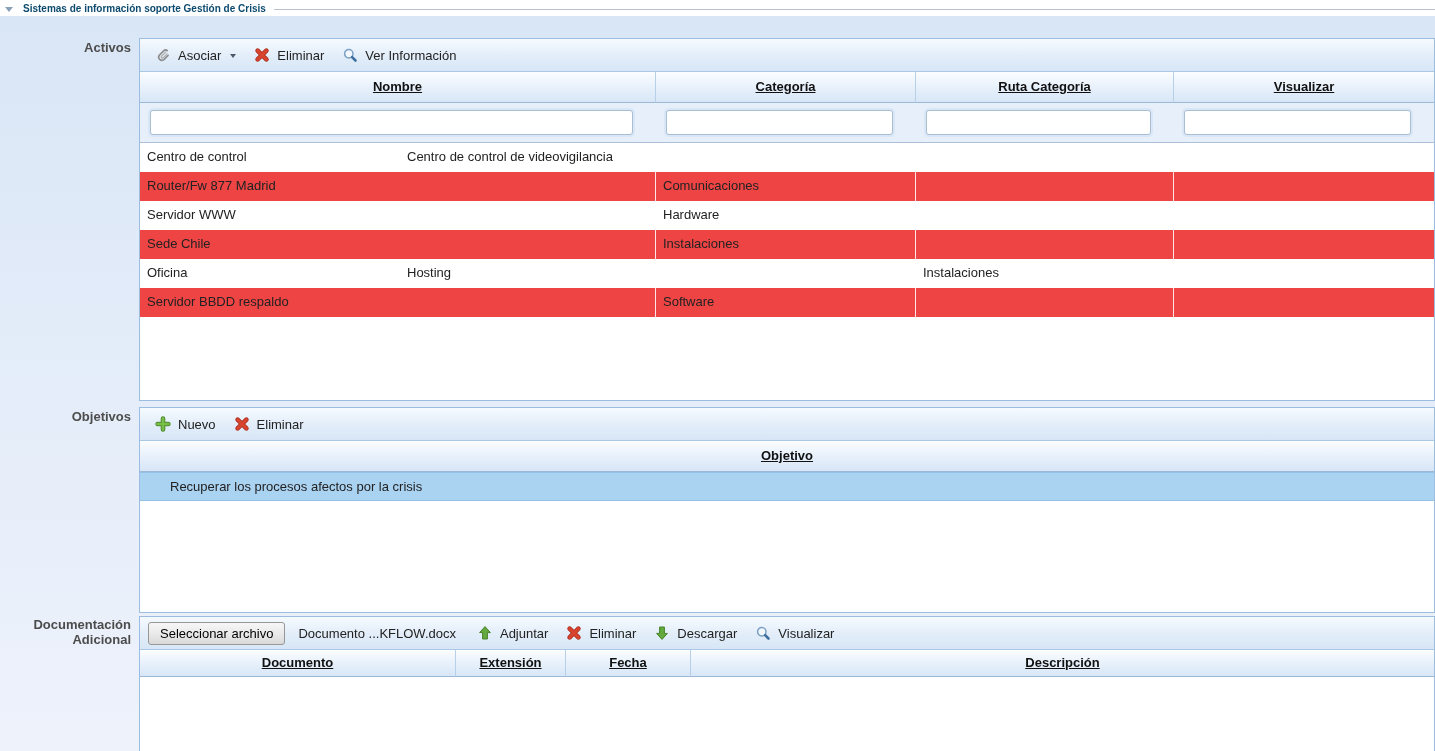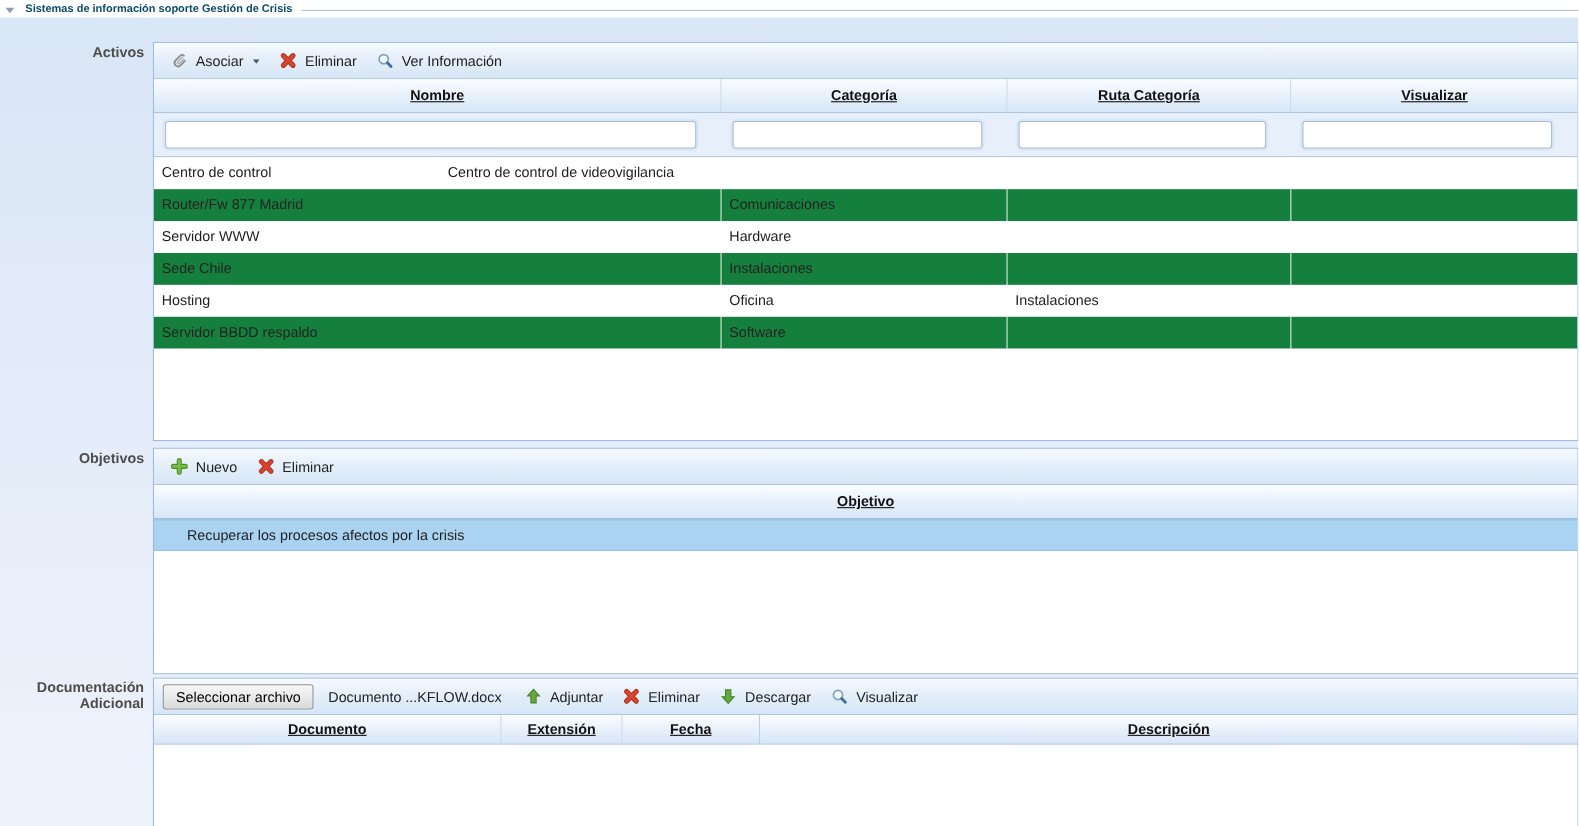--- a/index.html
+++ b/index.html
@@ -47,21 +47,21 @@
   .h27 { height:27px; line-height:26px; }
 
   .filter-row { display:flex; flex:0 0 40px; height:40px; background:#e7effa;
     border-bottom:1px solid #a9c0d8; align-items:center; }
   .filter-cell { height:100%; display:flex; align-items:center; }
   .filter-cell input { height:25px; width:calc(100% - 33px); margin-left:10px;
     border:1px solid #a9bdd3; border-radius:3px; background:#fff; padding:0 4px;
     font-family:"Liberation Sans", sans-serif; font-size:13px; box-shadow:0 0 0 2px rgba(198,219,242,.45); }
 
   .grid-row { display:flex; flex:0 0 29px; height:29px; background:#fff; }
-  .grid-row.stripe { background:#15803d; }
+  .grid-row.stripe { background:#ef4444; }
   .grid-row.selected { background:#aad2f1; border-top:1px solid #93c1e7; border-bottom:1px solid #93c1e7; }
   .cell { line-height:28px; padding-left:7px; color:#222; white-space:nowrap; overflow:hidden;
     border-right:1px solid rgba(255,255,255,.85); }
   .cell:last-child { border-right:none;padding-left:30px; }
   .cell.center { text-align:center; padding-left:0; }
   .filler { flex:1; background:#fff; }
 
   
   .ca0 { width:516px; } .ca1 { width:260px; } .ca2 { width:258px; } .ca3 { flex:1; }
   
@@ -150,22 +150,22 @@
         <div class="cell ca2"></div>
         <div class="cell ca3"></div>
       </div>
       <div class="grid-row stripe">
         <div class="cell ca0">Sede Chile</div>
         <div class="cell ca1">Instalaciones</div>
         <div class="cell ca2"></div>
         <div class="cell ca3"></div>
       </div>
       <div class="grid-row">
+        <div class="cell ca1">Oficina</div>
         <div class="cell ca0">Hosting</div>
-        <div class="cell ca1">Oficina</div>
         <div class="cell ca2">Instalaciones</div>
         <div class="cell ca3"></div>
       </div>
       <div class="grid-row stripe">
         <div class="cell ca0">Servidor BBDD respaldo</div>
         <div class="cell ca1">Software</div>
         <div class="cell ca2"></div>
         <div class="cell ca3"></div>
       </div>
       <div class="filler"></div>

